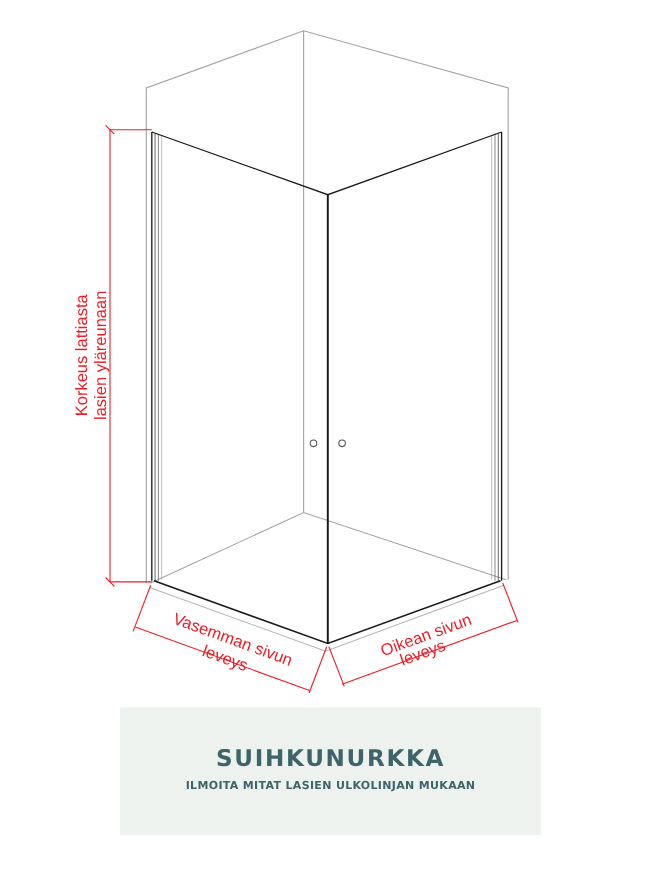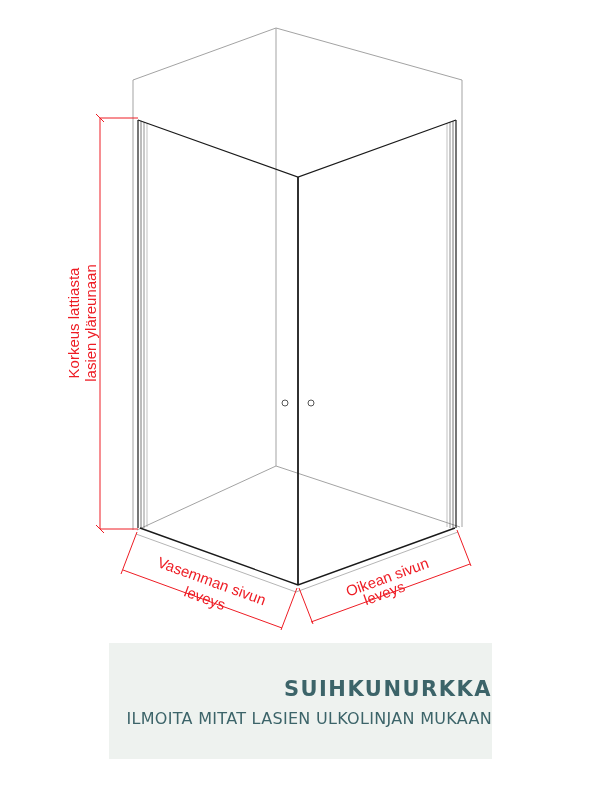--- a/index.html
+++ b/index.html
@@ -1,25 +1,25 @@
 <!DOCTYPE html>
 <html><head>
 <meta charset="utf-8">
 <style>
   html, body { margin: 0; padding: 0; background: #ffffff; }
   body { width: 600px; height: 800px; position: relative; overflow: hidden;
          font-family: "Liberation Sans", sans-serif; }
   #diagram { position: absolute; left: 0; top: 0; width: 600px; height: 640px; }
   .label-red { fill: #ee1c24; font-family: "Liberation Sans", sans-serif; font-size: 15px; }
   .caption-box { position: absolute; left: 109px; top: 643px; width: 383px; height: 116px;
-                 background: #eef2ef; text-align: right; }
+                 background: #eef2ef; text-align: center; }
   .caption-title { margin-top: 34px; font-family: "DejaVu Sans", sans-serif; font-weight: bold;
                    font-size: 21px; letter-spacing: 1.5px; color: #3c6469; }
-  .caption-sub { margin-top: 8px; font-family: "DejaVu Sans", sans-serif; font-weight: normal;
-                 font-size: 16px; letter-spacing: 0.3px; color: #3c6469; }
+  .caption-sub { margin-top: 8px; font-family: "DejaVu Sans", sans-serif; font-weight: bold;
+                 font-size: 10px; letter-spacing: 0.3px; color: #3c6469; }
 </style>
 </head>
 <body>
 
 <svg id="diagram" viewBox="0 0 600 640" xmlns="http://www.w3.org/2000/svg">
 
   <g stroke="#a3a3a3" stroke-width="1" fill="none">
     <polyline points="133,530 133,80 276,28 462,80 462,527"></polyline>
     <line x1="276" y1="28" x2="276" y2="466"></line>
     <polyline points="137,530 276,466 460,527"></polyline>

